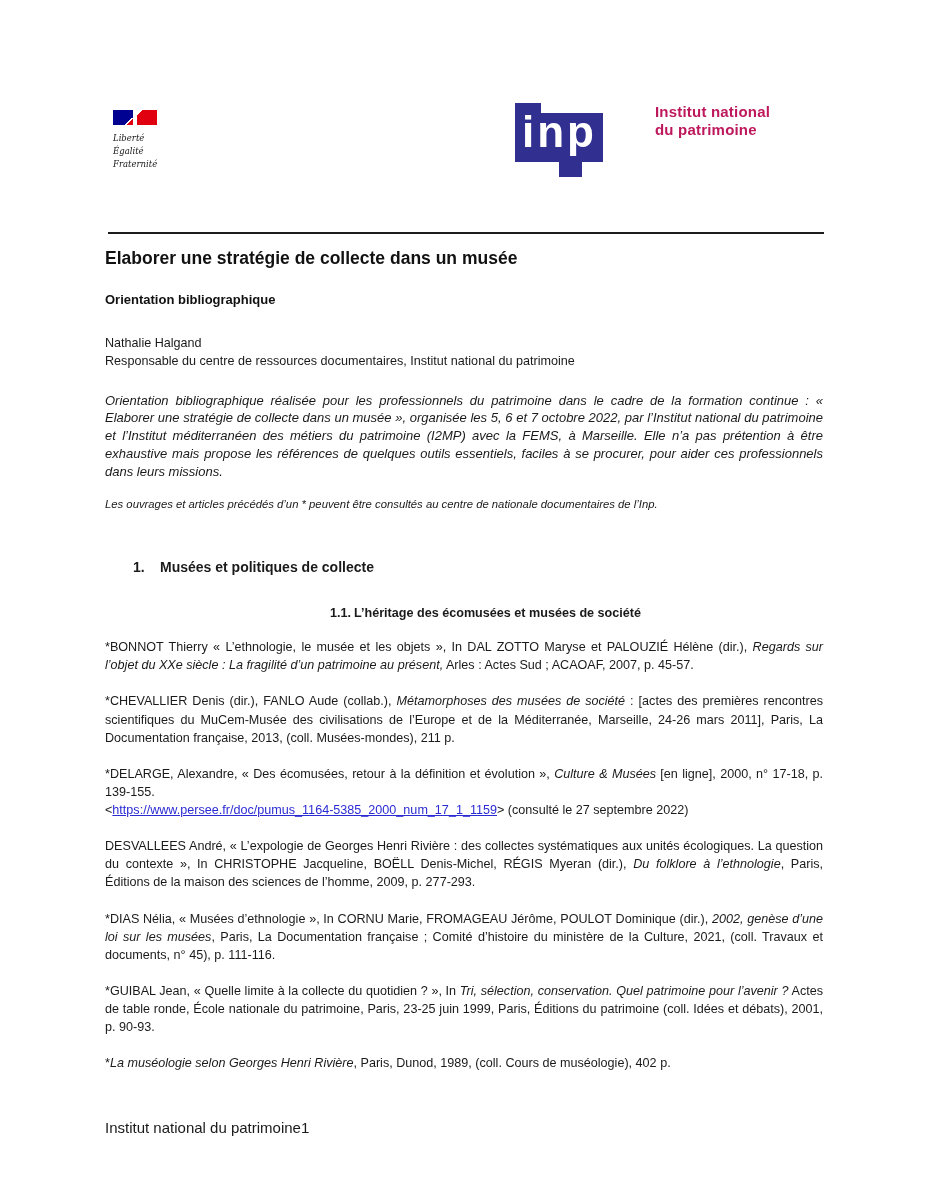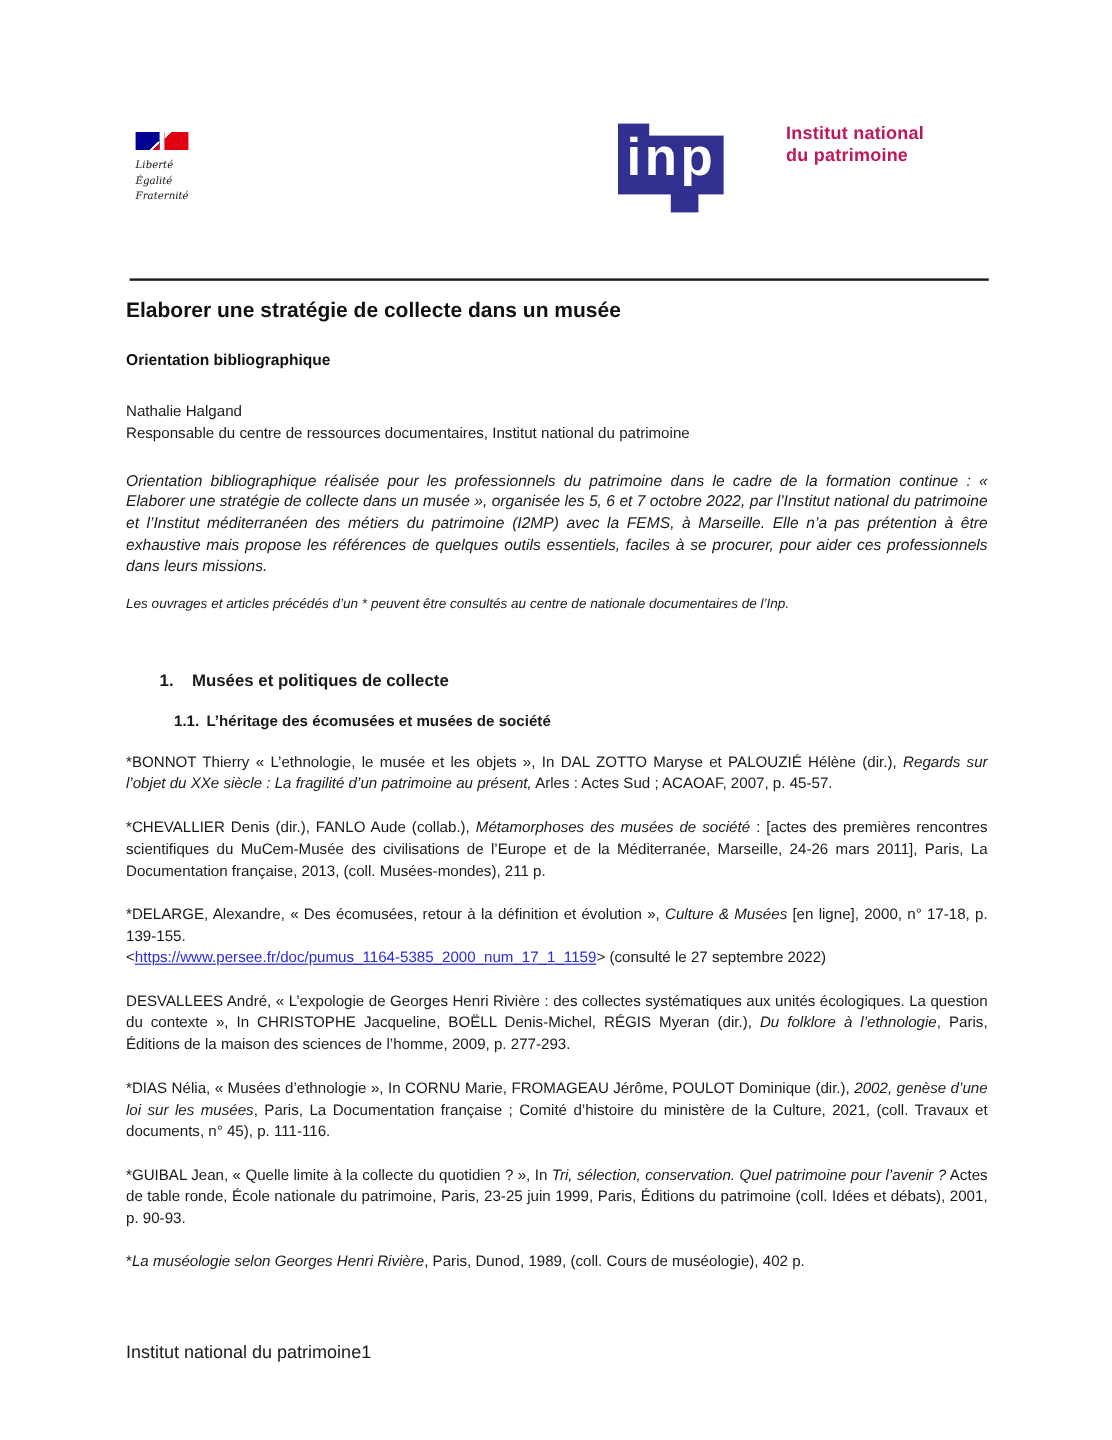--- a/index.html
+++ b/index.html
@@ -35,21 +35,21 @@
   .rule{position:absolute;left:108px;top:232px;width:716px;height:2px;background:#1c1c1c;}
   
   .content{position:absolute;left:105px;top:240px;width:718px;}
   .doc-title{font-size:17.5px;font-weight:bold;margin:8px 0 0 0;color:#111;}
   .doc-subtitle{font-size:13px;font-weight:bold;margin-top:23px;color:#111;}
   .author-block{margin-top:27px;font-size:12.6px;line-height:1.45;}
   .intro{margin-top:21px;font-size:13px;font-style:italic;text-align:justify;line-height:1.38;}
   .note{margin-top:17px;font-size:11.3px;font-style:italic;}
   .sec{margin-top:49px;font-size:14px;font-weight:bold;padding-left:28px;}
   .sec .num{display:inline-block;min-width:27px;}
-  .subsec{margin-top:19px;font-size:12.6px;font-weight:bold;padding-left:40px;}
+  .subsec{margin-top:31px;font-size:12.6px;font-weight:bold;padding-left:40px;text-align:center;}
   .subsec .num{display:inline-block;min-width:27px;}
   .entry{margin:18px 0 0 0;font-size:12.6px;line-height:1.44;text-align:justify;}
   .entry:first-of-type{margin-top:17px;}
   .it{font-style:italic;}
   a.link{color:#2b2bd4;text-decoration:underline;cursor:pointer;}
   
   .footer{position:absolute;left:105px;top:1119px;width:718px;display:flex;justify-content:flex-start;font-size:15px;}
 </style>
 </head>
 <body>

